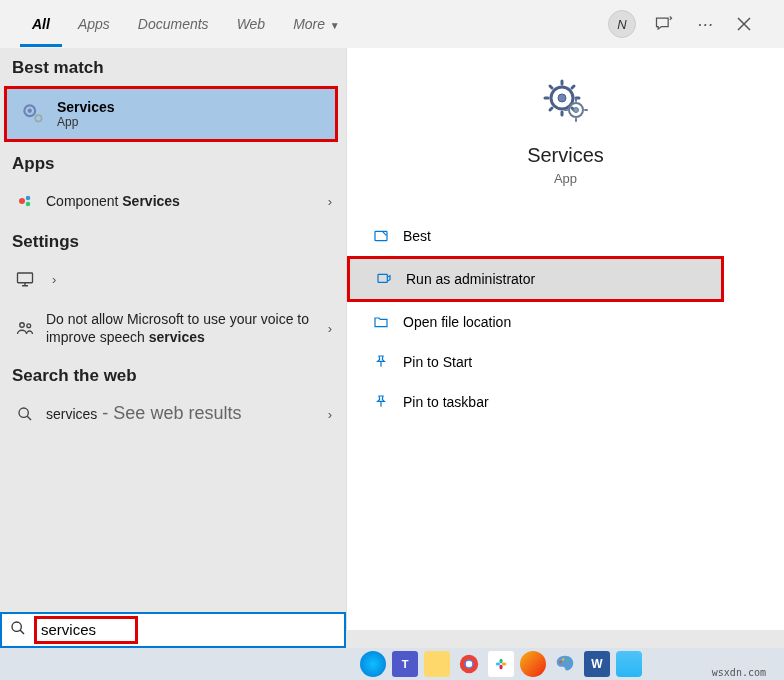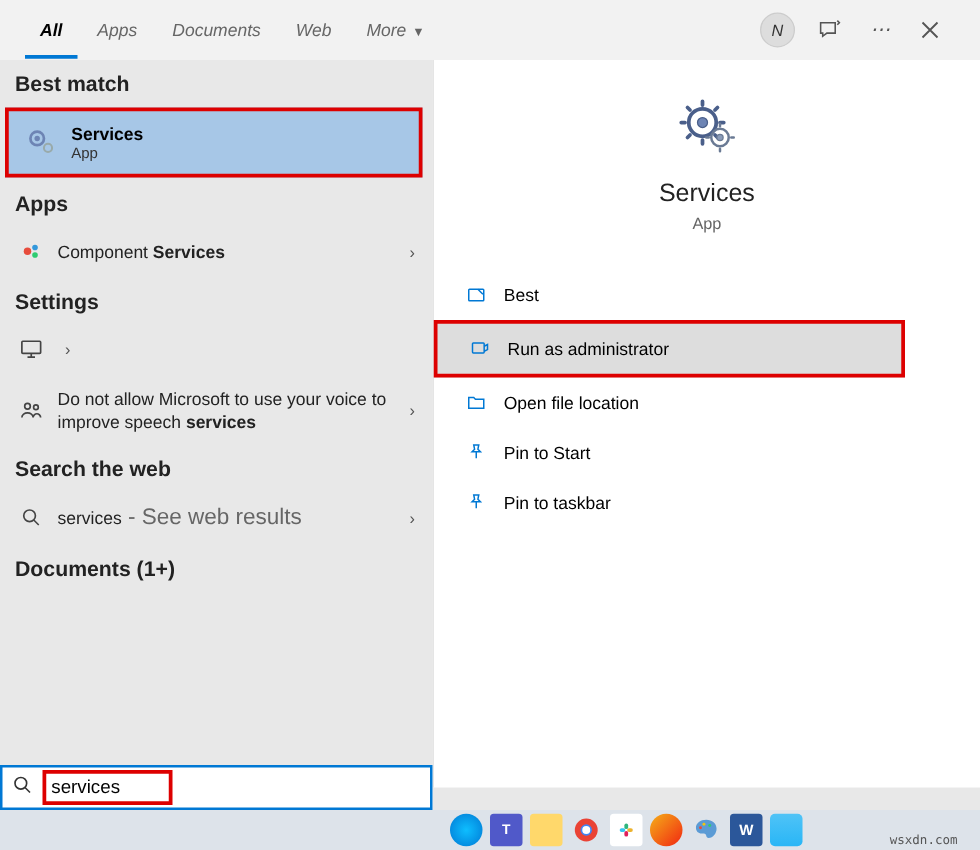--- a/index.html
+++ b/index.html
@@ -133,21 +133,20 @@
       <div class="list-icon">
         <svg width="16" height="16" viewBox="0 0 24 24" fill="none" stroke="currentColor" stroke-width="2">
             <circle cx="10" cy="10" r="7"></circle>
             <path d="M21 21l-6-6"></path>
           </svg>
       </div>
       <div class="list-text"><span>services</span><span class="hint"> - See web results</span></div>
       <div class="chevron">›</div>
     </div>
 
-    <div class="section-label">Documents (1+)</div>
   </div>
 
   <div class="right-pane">
     <div class="preview-icon">
       <svg width="48" height="48" viewBox="0 0 48 48">
           <g fill="#6d84b4" stroke="#4a5f8a" stroke-width="1">
             <circle cx="20" cy="20" r="11" fill="none" stroke-width="3"></circle>
             <circle cx="20" cy="20" r="4"></circle>
             <path d="M20 6v-3M20 34v3M6 20h-3M34 20h3M10 10l-2-2M30 30l2 2M10 30l-2 2M30 10l2-2" stroke-width="3" stroke-linecap="round"></path>
           </g>

